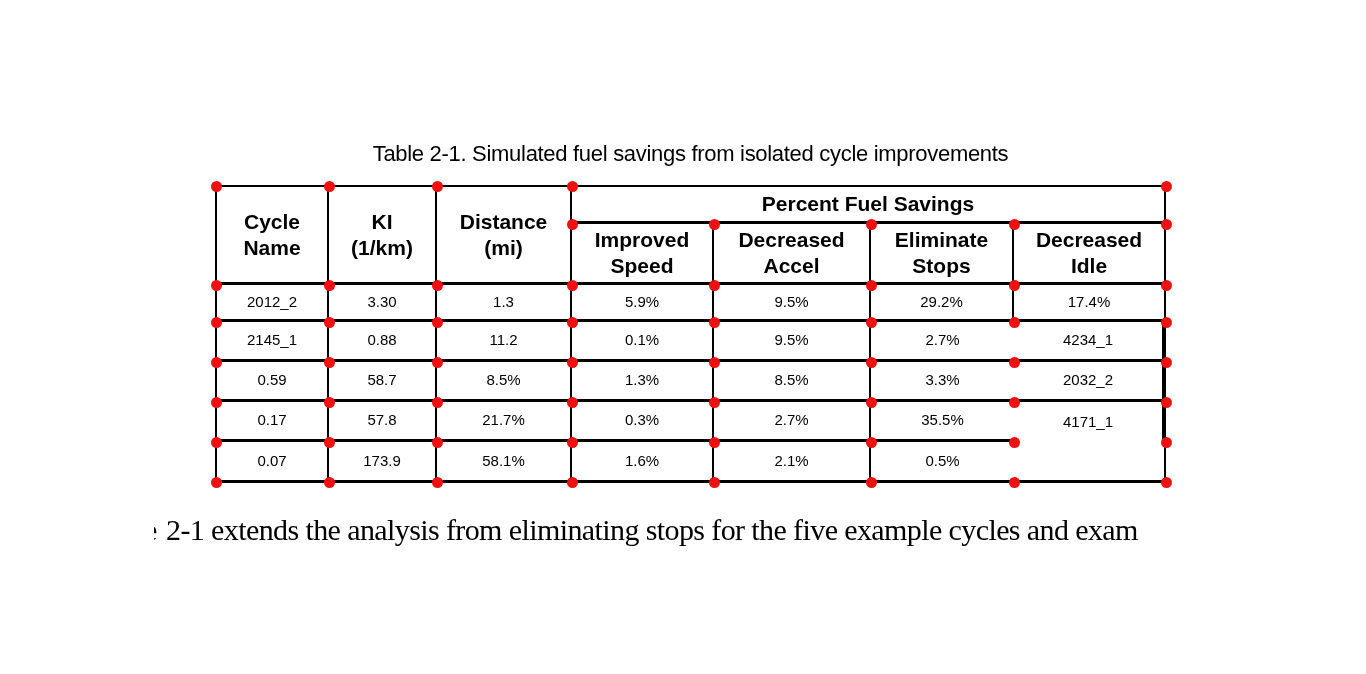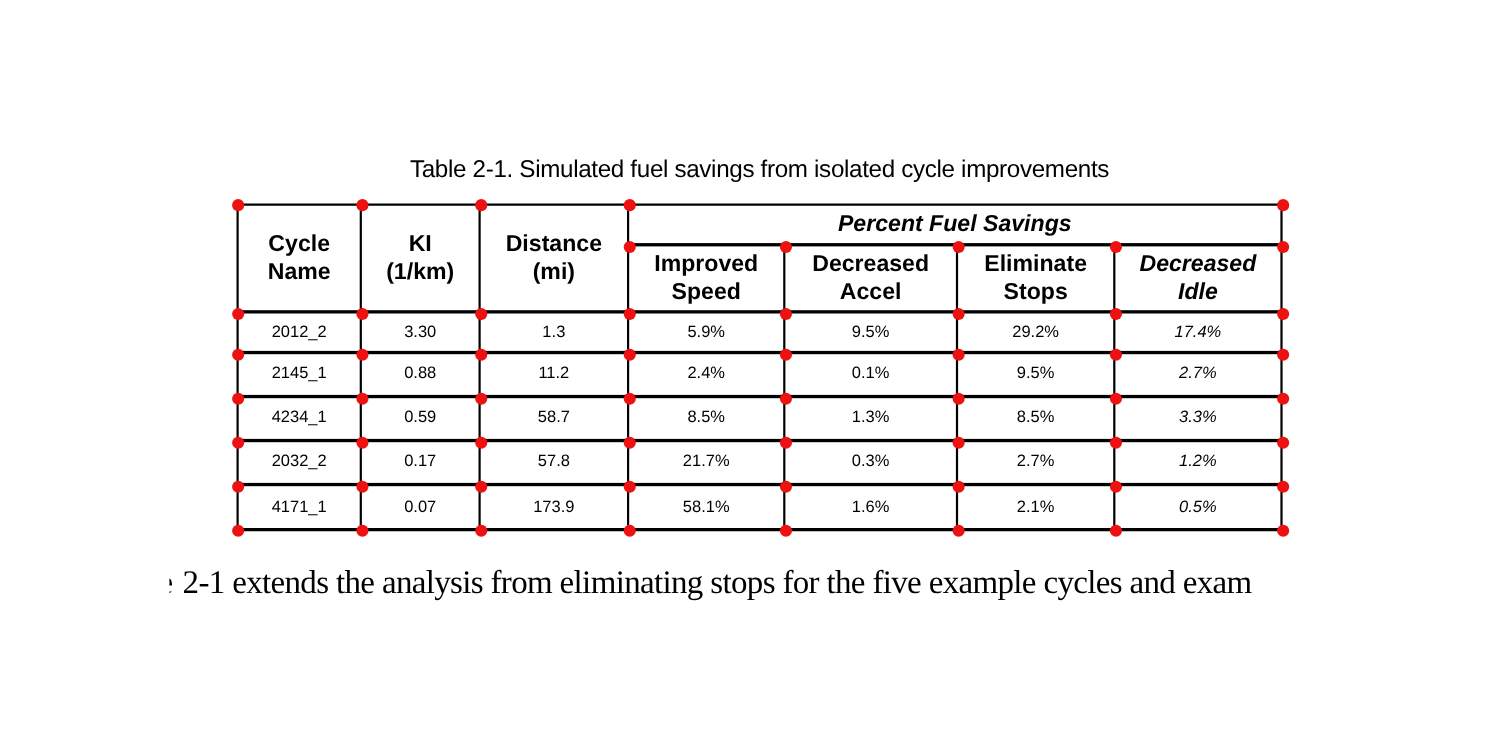--- a/index.html
+++ b/index.html
@@ -47,21 +47,21 @@
     justify-content: center;
     text-align: center;
     border-right: 2px solid #000000;
     border-bottom: 3px solid #000000;
     white-space: pre-line;
     line-height: 1.22;
     overflow: hidden;
   }
   .cell.head { font-weight: bold; font-size: 21px; }
   .cell.data { font-weight: normal; font-size: 15px; }
-  .cell.no-r { border-right: none; font-style: italic; }
+  .cell.no-r { border-right: none; }
   .cell.no-b { border-bottom: none; }
   .span2r { grid-row: span 2; }
   .span4c { grid-column: span 4; }
 
   
   .dots-layer { position: absolute; left: 0; top: 0; width: 1366px; height: 674px; pointer-events: none; }
   .dot { position: absolute; border-radius: 50%; }
 
   
   .body-line {
@@ -112,40 +112,39 @@
     <div class="cell data">3.30</div>
     <div class="cell data">1.3</div>
     <div class="cell data">5.9%</div>
     <div class="cell data">9.5%</div>
     <div class="cell data">29.2%</div>
     <div class="cell data no-r">17.4%</div>
 
     <div class="cell data">2145_1</div>
     <div class="cell data">0.88</div>
     <div class="cell data">11.2</div>
-    <div class="cell data">2.4%</div>
     <div class="cell data">0.1%</div>
     <div class="cell data">9.5%</div>
     <div class="cell data no-r">2.7%</div>
 
     <div class="cell data">4234_1</div>
     <div class="cell data">0.59</div>
     <div class="cell data">58.7</div>
     <div class="cell data">8.5%</div>
     <div class="cell data">1.3%</div>
     <div class="cell data">8.5%</div>
     <div class="cell data no-r">3.3%</div>
 
     <div class="cell data">2032_2</div>
     <div class="cell data">0.17</div>
     <div class="cell data">57.8</div>
     <div class="cell data">21.7%</div>
     <div class="cell data">0.3%</div>
     <div class="cell data">2.7%</div>
-    <div class="cell data no-r">1.2%</div>
+    <div class="cell data no-r">35.5%</div>
 
     <div class="cell data no-b">4171_1</div>
     <div class="cell data no-b">0.07</div>
     <div class="cell data no-b">173.9</div>
     <div class="cell data no-b">58.1%</div>
     <div class="cell data no-b">1.6%</div>
     <div class="cell data no-b">2.1%</div>
     <div class="cell data no-b no-r">0.5%</div>
   </div>
 

